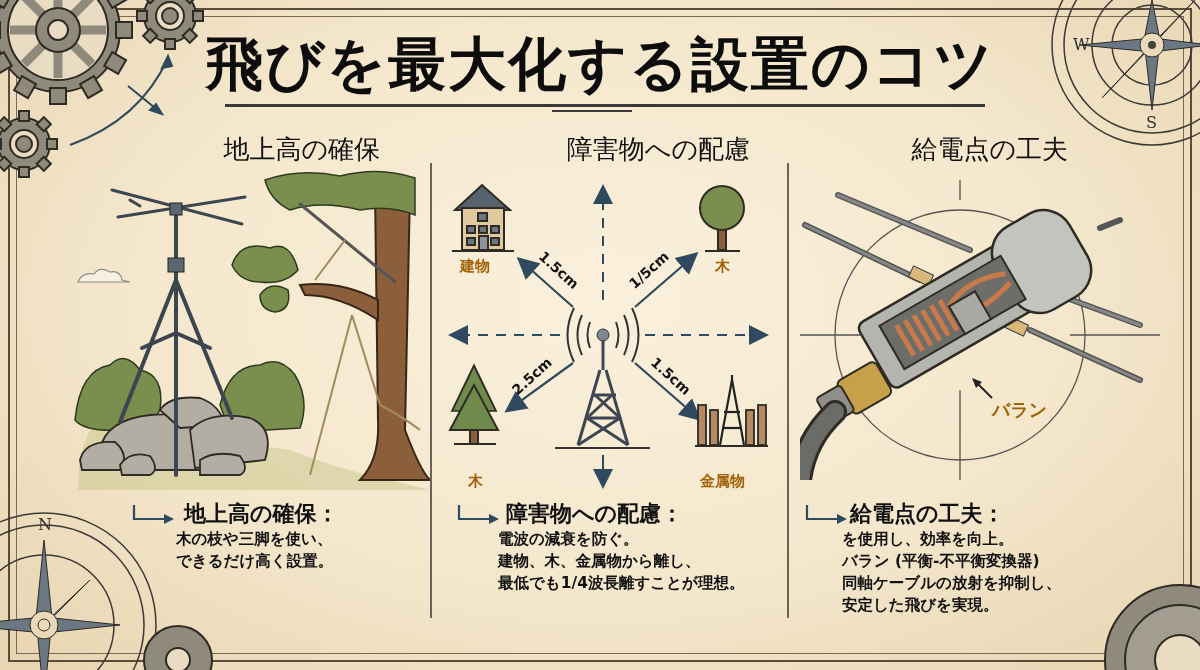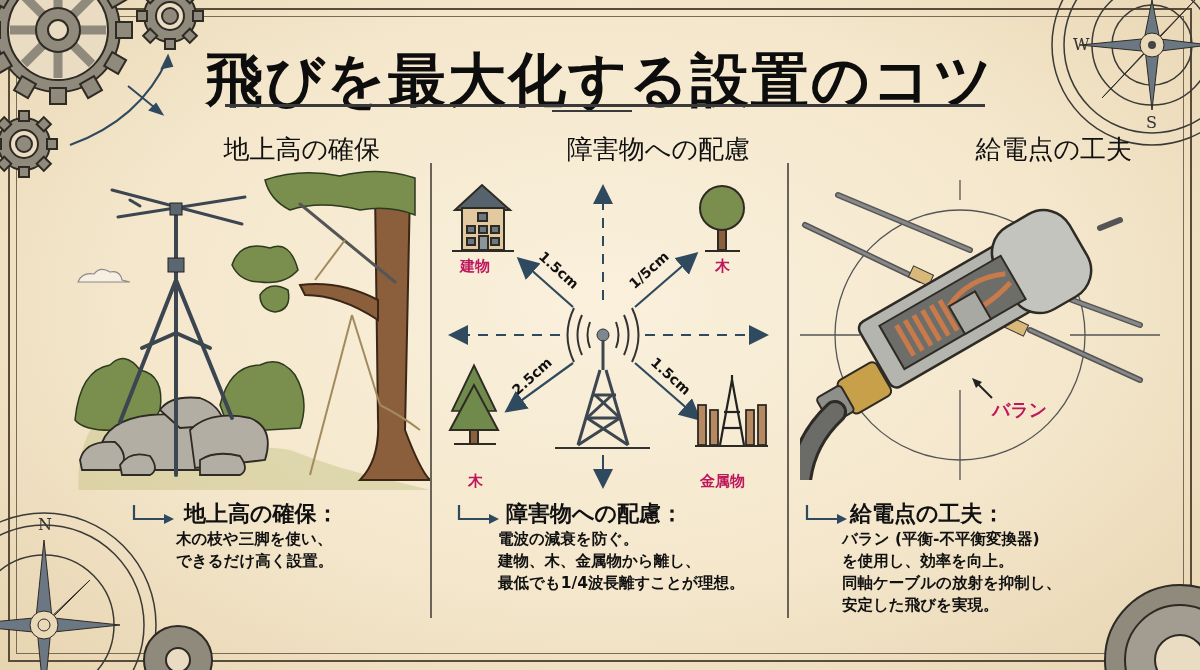--- a/index.html
+++ b/index.html
@@ -13,39 +13,39 @@
   .canvas {
     position: absolute; inset: 0;
     background:
       radial-gradient(ellipse at 50% 45%, #faf0dc 0%, #f4e7cc 55%, #e7d4b0 100%);
   }
   .frame-outer { position: absolute; left: 8px; top: 8px; right: 8px; bottom: 8px; border: 2px solid #5a4c3a; }
   .frame-inner { position: absolute; left: 16px; top: 16px; right: 16px; bottom: 16px; border: 1px solid #7a6a55; }
 
   .deco { position: absolute; }
   .title {
-    position: absolute; left: 0; right: 0; top: 42px; text-align: center;
+    position: absolute; left: 0; right: 0; top: 26px; text-align: center;
     font-size: 58px; font-weight: 900; letter-spacing: 2px; color: #0d0d0d;
     font-family: "DejaVu Sans", sans-serif;
   }
   .title-rule { position: absolute; left: 225px; width: 760px; top: 104px; height: 3px; background: #3a3a3a; }
   .title-rule-small { position: absolute; left: 552px; width: 80px; top: 110px; height: 2px; background: #3a3a3a; }
 
   .col-heading {
     position: absolute; top: 132px; font-size: 26px; font-weight: 400; color: #111;
     text-align: right;
   }
   .divider { position: absolute; top: 163px; width: 2px; height: 455px; background: #6b6358; }
 
   .desc { position: absolute; font-weight: 700; color: #111; line-height: 22px; }
   .desc .desc-title { font-size: 22px; line-height: 28px; font-weight: 800; margin-left: 8px; }
   .desc .line { font-size: 15.5px; display: block; }
   .arrow-hook { position: absolute; }
 
-  .label { position: absolute; font-weight: 700; color: #be185d; font-size: 15px; }
+  .label { position: absolute; font-weight: 700; color: #a16207; font-size: 15px; }
   .dist { position: absolute; font-weight: 700; font-size: 14px; color: #111; }
 </style>
 </head>
 <body>
 
 <div class="canvas"></div>
 <div class="frame-outer"></div>
 <div class="frame-inner"></div>
 
 <svg class="deco" style="left:0;top:0" width="230" height="190" viewBox="0 0 230 190">
@@ -153,21 +153,21 @@
     <circle cx="100" cy="100" r="25" fill="#e9dcc2"></circle>
   </g>
 </svg>
 
 <div class="title">飛びを最大化する設置のコツ</div>
 <div class="title-rule"></div>
 <div class="title-rule-small"></div>
 
 <div class="col-heading" style="left:120px;width:260px">地上高の確保</div>
 <div class="col-heading" style="left:470px;width:280px">障害物への配慮</div>
-<div class="col-heading" style="left:872px;width:260px">給電点の工夫</div>
+<div class="col-heading" style="left:808px;width:260px">給電点の工夫</div>
 
 <div class="divider" style="left:430px"></div>
 <div class="divider" style="left:787px"></div>
 
 <svg class="deco" style="left:60px;top:170px" width="370" height="320" viewBox="0 0 370 320">
   <path d="M20 335 Q10 260 60 230 Q90 250 130 300 Q180 270 230 280 Q280 300 330 310 L370 320 L0 320Z" fill="#c8c48a" opacity="0.5"></path>
 
   <g fill="#7a8f4e" stroke="#2e3a1e" stroke-width="1.5">
     <path d="M15 250 Q20 200 50 195 Q65 180 80 200 Q105 205 100 240 Q90 260 60 260 Q25 262 15 250Z"></path>
     <path d="M160 235 Q170 195 200 195 Q220 185 235 205 Q250 230 240 258 L170 262Z"></path>
@@ -391,17 +391,17 @@
   <span class="line">建物、木、金属物から離し、</span>
   <span class="line">最低でも1/4波長離すことが理想。</span>
 </div>
 
 <svg class="arrow-hook" style="left:803px;top:503px" width="45" height="22" viewBox="0 0 45 22">
   <path d="M4 2 V16 H36" fill="none" stroke="#2f4a5e" stroke-width="2.2"></path>
     <polygon points="44,16 34,11 34,21" fill="#2f4a5e"></polygon>
 </svg>
 <div class="desc" style="left:842px;top:500px">
   <div class="desc-title">給電点の工夫：</div>
+  <span class="line">を使用し、効率を向上。</span>
   <span class="line">バラン (平衡-不平衡変換器)</span>
-  <span class="line">を使用し、効率を向上。</span>
   <span class="line">同軸ケーブルの放射を抑制し、</span>
   <span class="line">安定した飛びを実現。</span>
 </div>
 
 </body></html>

